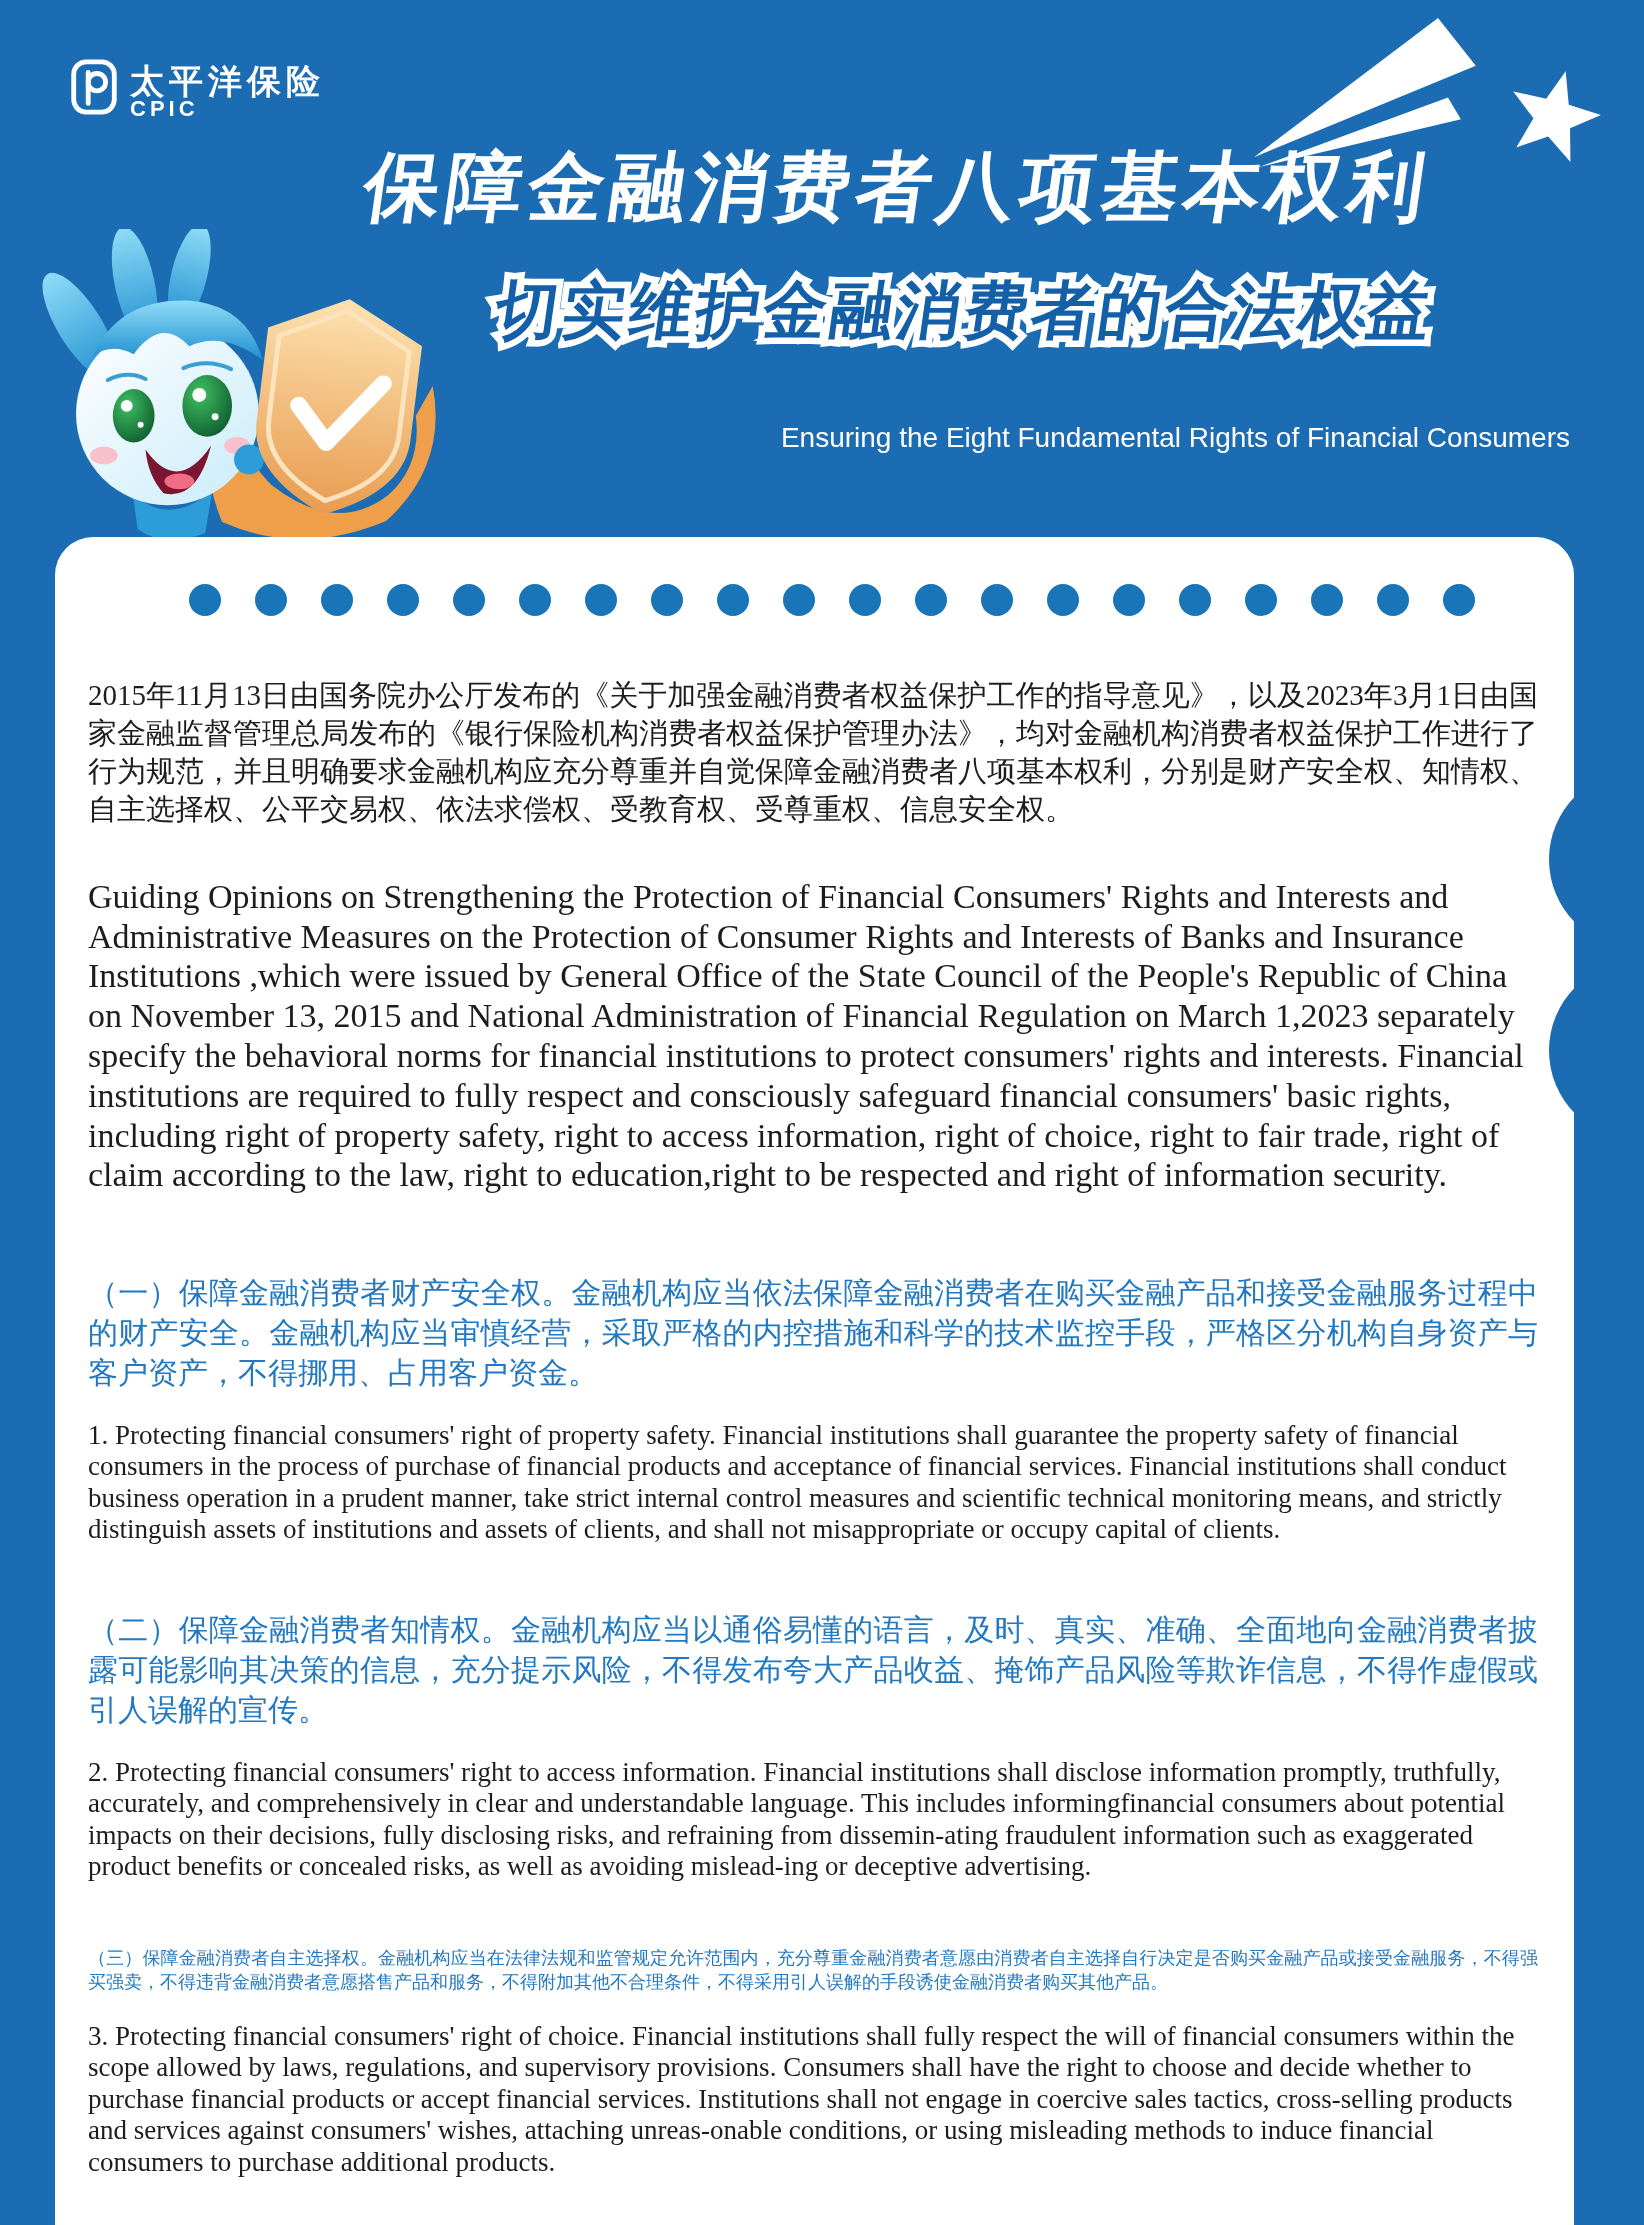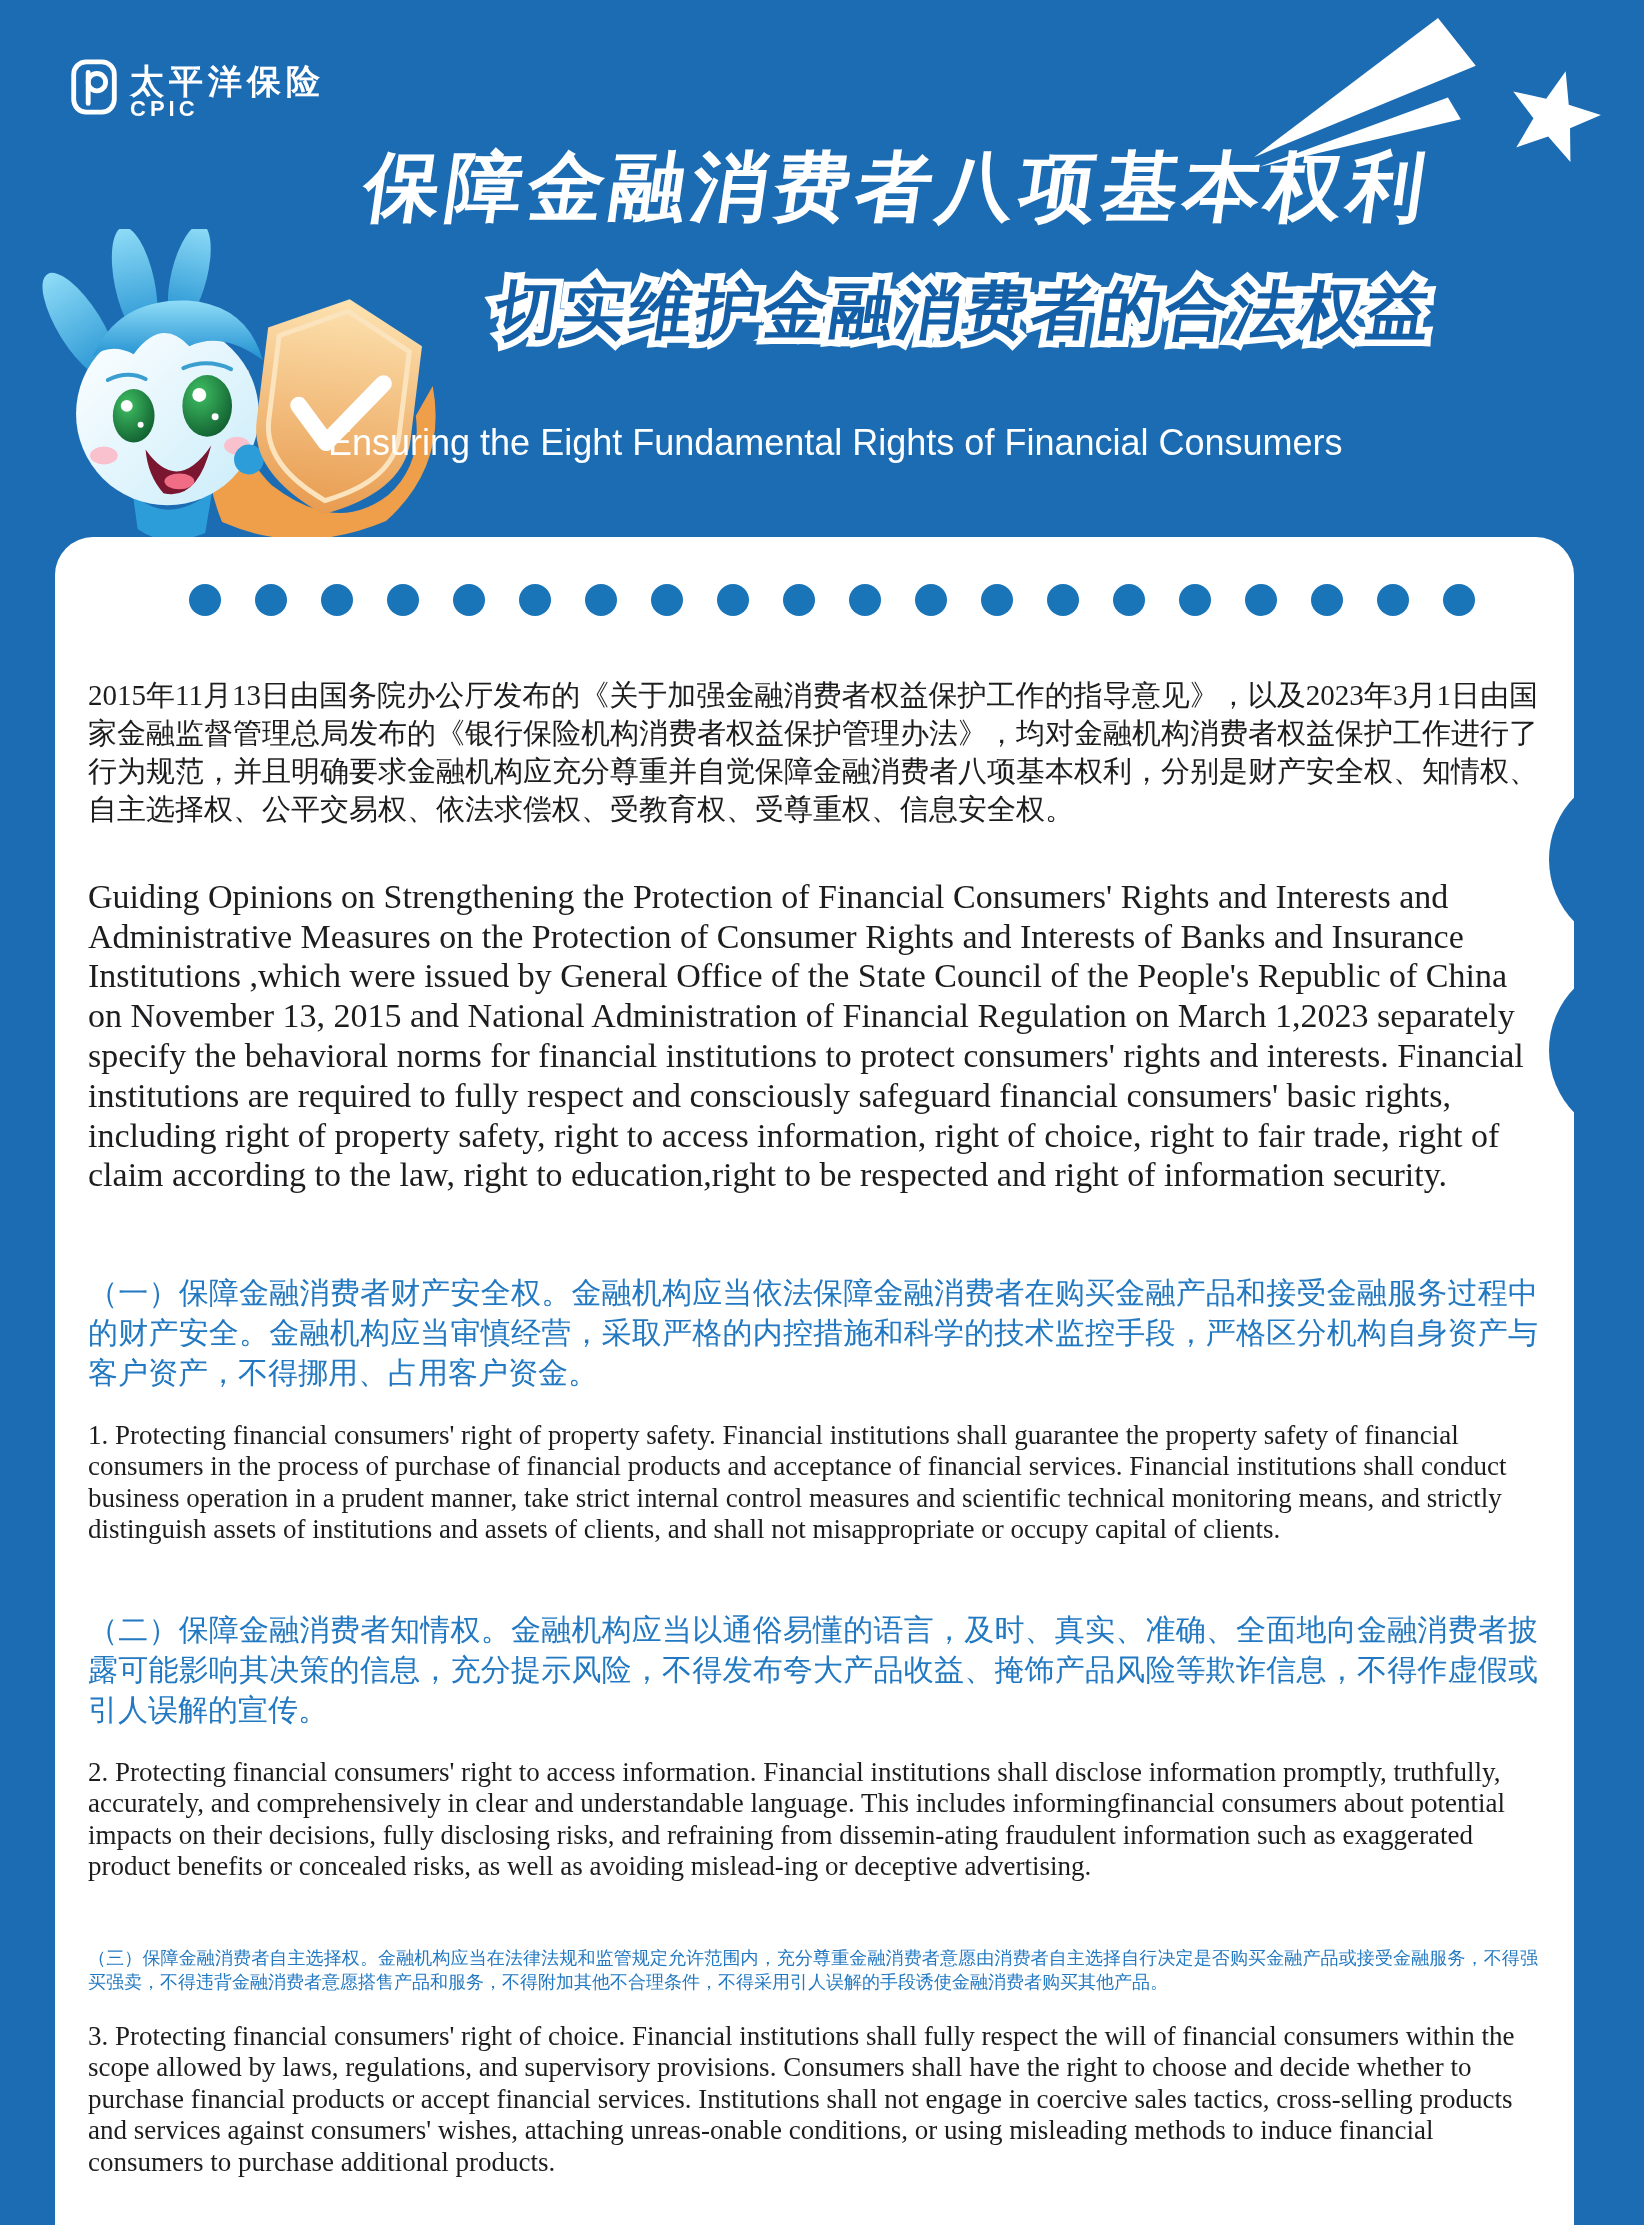--- a/index.html
+++ b/index.html
@@ -14,21 +14,21 @@
   .brand-en{color:#fff;font-size:22px;letter-spacing:4px;font-weight:600;}
 
   
   .comet{position:absolute;left:1229px;top:8px;width:418px;height:174px;z-index:3;}
 
   
   .title-block{position:absolute;left:204px;right:70px;top:137px;text-align:center;z-index:4;transform:skewX(-8deg);}
   .t1{color:#ffffff;font-size:76px;font-weight:bold;letter-spacing:6px;white-space:nowrap;}
   .t2{position:relative;display:inline-block;margin-top:28px;margin-left:169px;color:#1460a8;font-size:63px;font-weight:bold;letter-spacing:4px;white-space:nowrap;z-index:0;}
   .t2::before{content:attr(data-text);position:absolute;left:0;top:0;-webkit-text-stroke:13px #ffffff;z-index:-1;}
-  .subtitle-en{position:absolute;left:328px;right:75px;top:420px;text-align:left;color:#ffffff;font-size:36px;line-height:1.25;z-index:4;font-weight:500;}
+  .subtitle-en{position:absolute;left:328px;right:75px;top:420px;text-align:right;color:#ffffff;font-size:28px;line-height:1.25;z-index:4;font-weight:500;}
 
   
   .mascot{position:absolute;left:38px;top:229px;width:400px;height:308px;z-index:1;}
 
   
   .card{position:absolute;left:55px;top:537px;right:71px;bottom:0;background:#ffffff;border-radius:38px 38px 0 0;z-index:2;}
   .scallop{position:absolute;width:179px;height:179px;border-radius:50%;background:#1c6cb4;z-index:3;}
   .scallop.s1{left:1549px;top:770px;}
   .scallop.s2{left:1549px;top:961px;}
 

